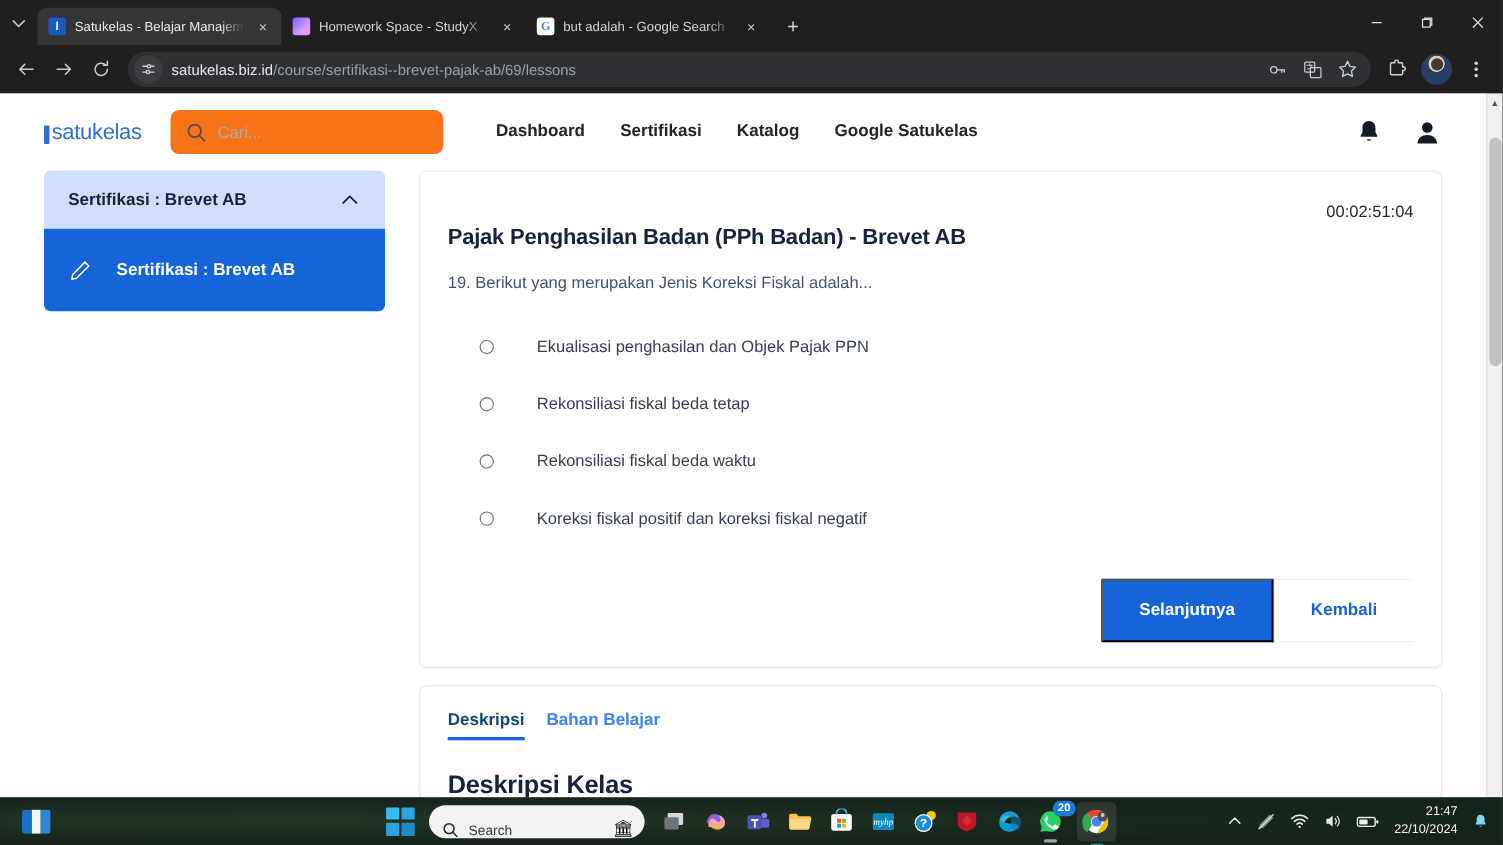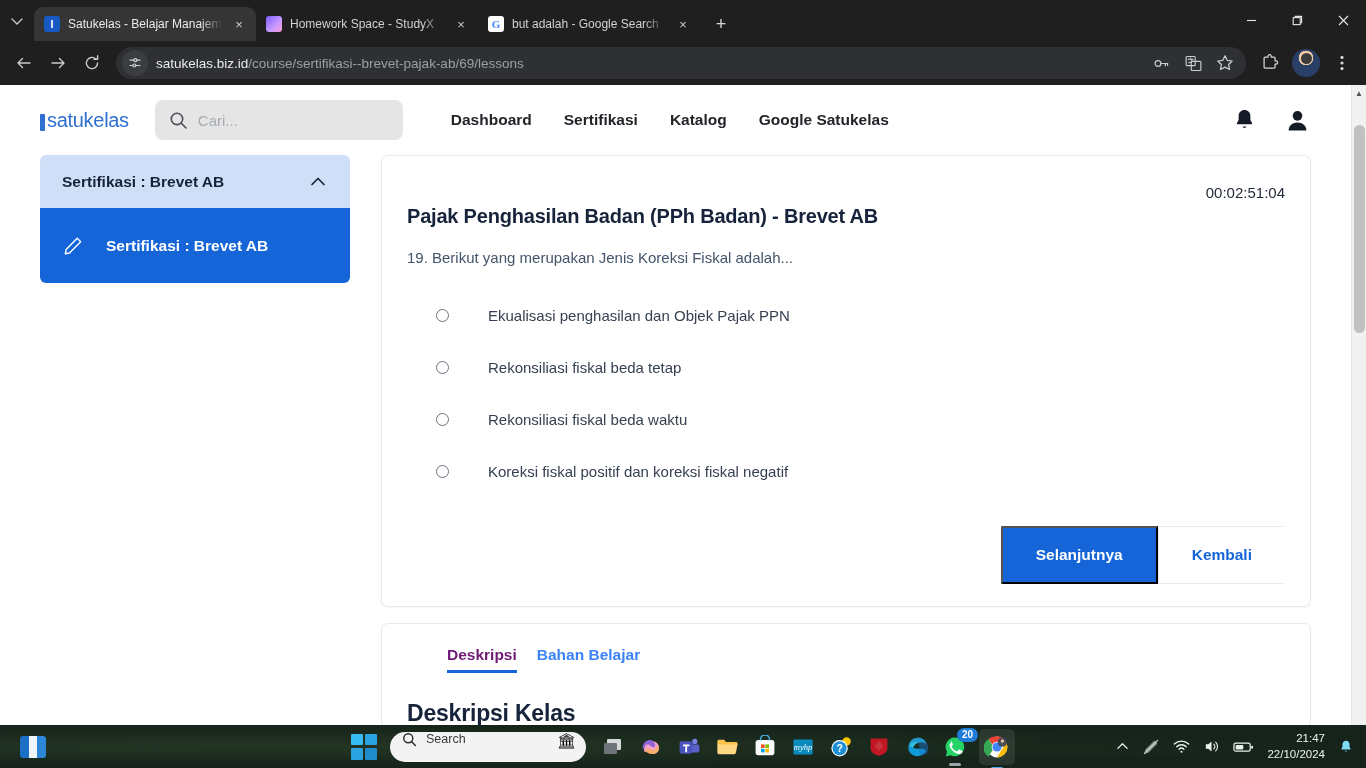--- a/index.html
+++ b/index.html
@@ -129,21 +129,21 @@
     height: 70px; display: flex; align-items: center; padding: 0 40px 0 40px;
     background: #fff;
   }
   .logo { display: flex; align-items: center; font-size: 20px; color: #2f6fd0; letter-spacing: -0.3px; flex: 0 0 auto; }
   .logo .bar {
     display: inline-block; width: 5px; height: 17px; background: #2f6fd0;
     border-radius: 1px; margin-right: 2px; position: relative; top: 2px;
   }
   .logo .logo-text { font-weight: 400; }
   .searchbox {
-    width: 248px; height: 40px; background: #e5e5e5; border-radius: 8px;
+    width: 248px; height: 40px; background: #f97316; border-radius: 8px;
     display: flex; align-items: center; gap: 10px; padding: 0 14px;
     margin-left: 26px; flex: 0 0 auto;
   }
   .searchbox input {
     border: none; outline: none; background: transparent; font-size: 15px;
     color: #3b3f46; width: 100%; font-family: "Liberation Sans", sans-serif;
   }
   .searchbox input::placeholder { color: #a7acb4; }
   .mainnav { display: flex; align-items: center; gap: 32px; margin-left: 48px; }
   .mainnav a {
@@ -191,21 +191,21 @@
   .btn {
     height: 58px; display: flex; align-items: center; justify-content: center;
     font-size: 15.5px; font-weight: bold; padding: 0 33px; cursor: pointer;
   }
   .btn-back { background: #fff; color: #1565d8; border: 1px solid #e8eaed; border-right: none; }
   .btn-next { background: #1565d8; color: #fff; }
 
   .desc-card { margin-top: 16px; padding: 22px 25px 0 25px; }
   .tabs { display: flex; gap: 20px; align-items: flex-end; }
   .tabitem { font-size: 15.5px; font-weight: bold; color: #3b82f6; padding-bottom: 9px; position: relative; }
-  .tabitem.active { color: #701a75; margin-left: 40px; }
+  .tabitem.active { color: #0c4a6e; }
   .tabitem.active::after {
     content: ""; position: absolute; left: 0; right: 0; bottom: 0;
     height: 3px; background: #1565d8;
   }
   .desc-title { font-size: 23px; font-weight: bold; color: #16233a; margin-top: 27px; letter-spacing: -0.2px; }
 
   
   .taskbar {
     position: absolute; left: 0; bottom: 0; width: 1366px; height: 43px;
     background: #1b2a1c;
@@ -217,21 +217,21 @@
   .tb-widget i { display: block; height: 100%; }
   .tb-center { margin: 0 auto; display: flex; align-items: center; gap: 13px; }
   .start-btn { width: 26px; height: 26px; display: grid; grid-template-columns: 1fr 1fr; grid-gap: 2.5px; }
   .start-btn i { display: block; background: #2fa9e8; border-radius: 1px; }
   .start-btn i:nth-child(1) { background:#37bdf3; }
   .start-btn i:nth-child(2) { background:#2aa3e0; }
   .start-btn i:nth-child(3) { background:#2aa3e0; }
   .start-btn i:nth-child(4) { background:#1f8ccc; }
   .tb-search {
     width: 196px; height: 30px; border-radius: 16px; background: #f3f3f3;
-    display: flex; align-items: flex-start; padding: 0 8px 0 12px; gap: 9px;
+    display: flex; align-items: flex-end; padding: 0 8px 0 12px; gap: 9px;
   }
   .tb-search .txt { font-size: 12.5px; color: #3a3a3a; flex: 1 1 auto; }
   .tb-search .emoji { font-size: 15px; margin-right: 2px; }
   .tb-apps { display: flex; align-items: center; gap: 10px; }
   .tb-app { width: 28px; height: 28px; position: relative; display: flex; align-items: center; justify-content: center; }
   .tb-app.focused { background: rgba(255,255,255,.09); border-radius: 5px; width: 36px; height: 36px; }
   .app-dot { position: absolute; bottom: -5px; left: 50%; margin-left: -6px; width: 12px; height: 3px; border-radius: 2px; background: #9aa5aa; }
   .app-dot.active { background: #4fa8e8; }
   .badge {
     position: absolute; top: -5px; right: -9px; background: #1e7bd6; color: #fff;

